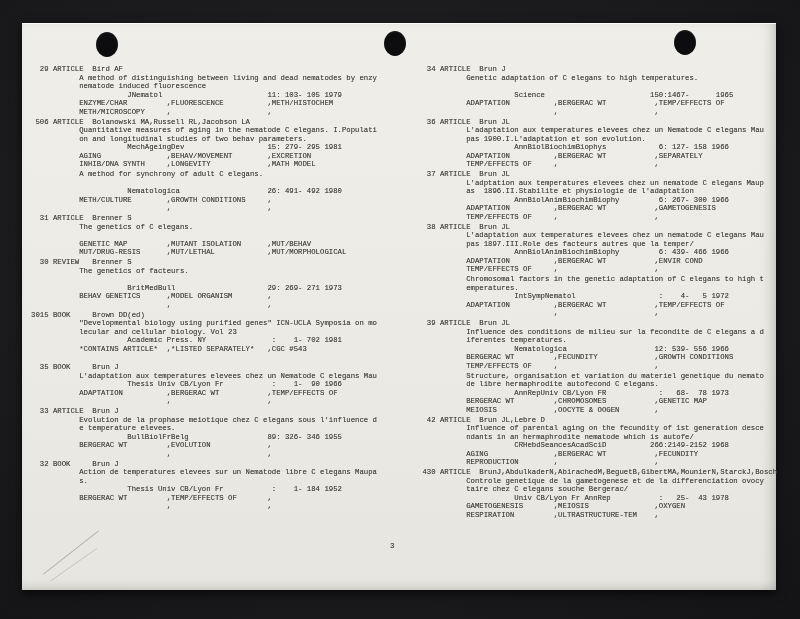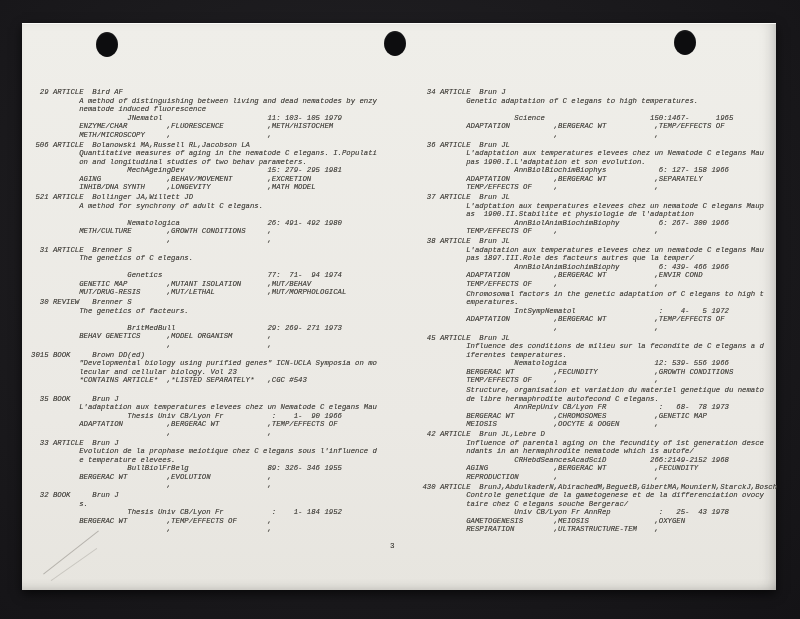--- a/index.html
+++ b/index.html
@@ -17,25 +17,24 @@
                inset 0 -8px 12px -8px rgba(0,0,0,0.18);
   }
   .hole{
     position:absolute;width:22px;height:25px;border-radius:50%;
     background:#0d0d0f;box-shadow:inset 0 1px 2px rgba(255,255,255,0.08);
   }
   .hole-1{left:74px;top:8px;}
   .hole-2{left:362px;top:7px;}
   .hole-3{left:652px;top:6px;}
   .col{
-    position:absolute;top:64px;
+    position:absolute;top:41px;
     font-size:7.3px;line-height:8.5px;
     color:var(--ink,#45433e);
     letter-spacing:0;
-    font-style:italic;
   }
   .col-left{left:9px;}
   .col-right{left:396px;}
   .entry{margin-bottom:1.5px;}
   .line{white-space:pre;height:8.5px;text-shadow:0 0 0.5px rgba(69,67,62,0.55);}
   .page-number{
     position:absolute;left:368px;top:518px;
     font-size:7.6px;color:var(--ink,#45433e);
     text-shadow:0 0 0.5px rgba(69,67,62,0.55);
   }
@@ -64,67 +63,67 @@
         </div>
         <div class="entry">
           <div class="line"> 506 ARTICLE  Bolanowski MA,Russell RL,Jacobson LA</div>
           <div class="line">           Quantitative measures of aging in the nematode C elegans. I.Populati</div>
           <div class="line">           on and longitudinal studies of two behav parameters.</div>
           <div class="line">                      MechAgeingDev                   15: 279- 295 1981</div>
           <div class="line">           AGING               ,BEHAV/MOVEMENT        ,EXCRETION</div>
           <div class="line">           INHIB/DNA SYNTH     ,LONGEVITY             ,MATH MODEL</div>
         </div>
         <div class="entry">
-          <div class="line"> 521 ARTICLE  Bollinger JA,Willett JD</div>
           <div class="line">           A method for synchrony of adult C elegans.</div>
           <div class="line"></div>
           <div class="line">                      Nematologica                    26: 491- 492 1980</div>
           <div class="line">           METH/CULTURE        ,GROWTH CONDITIONS     ,</div>
           <div class="line">                               ,                      ,</div>
         </div>
         <div class="entry">
           <div class="line">  31 ARTICLE  Brenner S</div>
           <div class="line">           The genetics of C elegans.</div>
           <div class="line"></div>
-          <div class="line">                      Genetics                        77:  71-  94 1974</div>
           <div class="line">           GENETIC MAP         ,MUTANT ISOLATION      ,MUT/BEHAV</div>
           <div class="line">           MUT/DRUG-RESIS      ,MUT/LETHAL            ,MUT/MORPHOLOGICAL</div>
         </div>
         <div class="entry">
           <div class="line">  30 REVIEW   Brenner S</div>
           <div class="line">           The genetics of facteurs.</div>
           <div class="line"></div>
           <div class="line">                      BritMedBull                     29: 269- 271 1973</div>
           <div class="line">           BEHAV GENETICS      ,MODEL ORGANISM        ,</div>
           <div class="line">                               ,                      ,</div>
         </div>
         <div class="entry">
           <div class="line">3015 BOOK     Brown DD(ed)</div>
           <div class="line">           "Developmental biology using purified genes" ICN-UCLA Symposia on mo</div>
           <div class="line">           lecular and cellular biology. Vol 23</div>
+          <div class="line">                      Academic Press. NY               :    1- 702 1981</div>
           <div class="line">           *CONTAINS ARTICLE*  ,*LISTED SEPARATELY*   ,CGC #543</div>
           <div class="line"></div>
         </div>
         <div class="entry">
           <div class="line">  35 BOOK     Brun J</div>
           <div class="line">           L'adaptation aux temperatures elevees chez un Nematode C elegans Mau</div>
           <div class="line">                      Thesis Univ CB/Lyon Fr           :    1-  90 1966</div>
           <div class="line">           ADAPTATION          ,BERGERAC WT           ,TEMP/EFFECTS OF</div>
           <div class="line">                               ,                      ,</div>
         </div>
         <div class="entry">
           <div class="line">  33 ARTICLE  Brun J</div>
           <div class="line">           Evolution de la prophase meiotique chez C elegans sous l'influence d</div>
           <div class="line">           e temperature elevees.</div>
           <div class="line">                      BullBiolFrBelg                  89: 326- 346 1955</div>
           <div class="line">           BERGERAC WT         ,EVOLUTION             ,</div>
           <div class="line">                               ,                      ,</div>
         </div>
         <div class="entry">
           <div class="line">  32 BOOK     Brun J</div>
+          <div class="line">           Action de temperatures elevees sur un Nematode libre C elegans Maupa</div>
           <div class="line">           s.</div>
           <div class="line">                      Thesis Univ CB/Lyon Fr           :    1- 184 1952</div>
           <div class="line">           BERGERAC WT         ,TEMP/EFFECTS OF       ,</div>
           <div class="line">                               ,                      ,</div>
         </div>
       </div>
     <div class="col col-right">
         <div class="entry">
           <div class="line">  34 ARTICLE  Brun J</div>
           <div class="line">           Genetic adaptation of C elegans to high temperatures.</div>
@@ -137,41 +136,42 @@
           <div class="line">  36 ARTICLE  Brun JL</div>
           <div class="line">           L'adaptation aux temperatures elevees chez un Nematode C elegans Mau</div>
           <div class="line">           pas 1900.I.L'adaptation et son evolution.</div>
           <div class="line">                      AnnBiolBiochimBiophys            6: 127- 158 1966</div>
           <div class="line">           ADAPTATION          ,BERGERAC WT           ,SEPARATELY</div>
           <div class="line">           TEMP/EFFECTS OF     ,                      ,</div>
         </div>
         <div class="entry">
           <div class="line">  37 ARTICLE  Brun JL</div>
           <div class="line">           L'adptation aux temperatures elevees chez un nematode C elegans Maup</div>
-          <div class="line">           as  1900.II.Stabilite et physiologie de l'adaptation</div>
+          <div class="line">           as  1896.II.Stabilite et physiologie de l'adaptation</div>
           <div class="line">                      AnnBiolAnimBiochimBiophy         6: 267- 300 1966</div>
+          <div class="line">           ADAPTATION          ,BERGERAC WT           ,GAMETOGENESIS</div>
           <div class="line">           TEMP/EFFECTS OF     ,                      ,</div>
         </div>
         <div class="entry">
           <div class="line">  38 ARTICLE  Brun JL</div>
           <div class="line">           L'adaptation aux temperatures elevees chez un nematode C elegans Mau</div>
           <div class="line">           pas 1897.III.Role des facteurs autres que la temper/</div>
           <div class="line">                      AnnBiolAnimBiochimBiophy         6: 439- 466 1966</div>
           <div class="line">           ADAPTATION          ,BERGERAC WT           ,ENVIR COND</div>
           <div class="line">           TEMP/EFFECTS OF     ,                      ,</div>
         </div>
         <div class="entry">
           <div class="line">           Chromosomal factors in the genetic adaptation of C elegans to high t</div>
           <div class="line">           emperatures.</div>
           <div class="line">                      IntSympNematol                   :    4-   5 1972</div>
           <div class="line">           ADAPTATION          ,BERGERAC WT           ,TEMP/EFFECTS OF</div>
           <div class="line">                               ,                      ,</div>
         </div>
         <div class="entry">
-          <div class="line">  45 ARTICLE  Brun JL</div>
+          <div class="line">  39 ARTICLE  Brun JL</div>
           <div class="line">           Influence des conditions de milieu sur la fecondite de C elegans a d</div>
           <div class="line">           iferentes temperatures.</div>
           <div class="line">                      Nematologica                    12: 539- 556 1966</div>
           <div class="line">           BERGERAC WT         ,FECUNDITY             ,GROWTH CONDITIONS</div>
           <div class="line">           TEMP/EFFECTS OF     ,                      ,</div>
         </div>
         <div class="entry">
           <div class="line">           Structure, organisation et variation du materiel genetique du nemato</div>
           <div class="line">           de libre hermaphrodite autofecond C elegans.</div>
           <div class="line">                      AnnRepUniv CB/Lyon FR            :   68-  78 1973</div>

